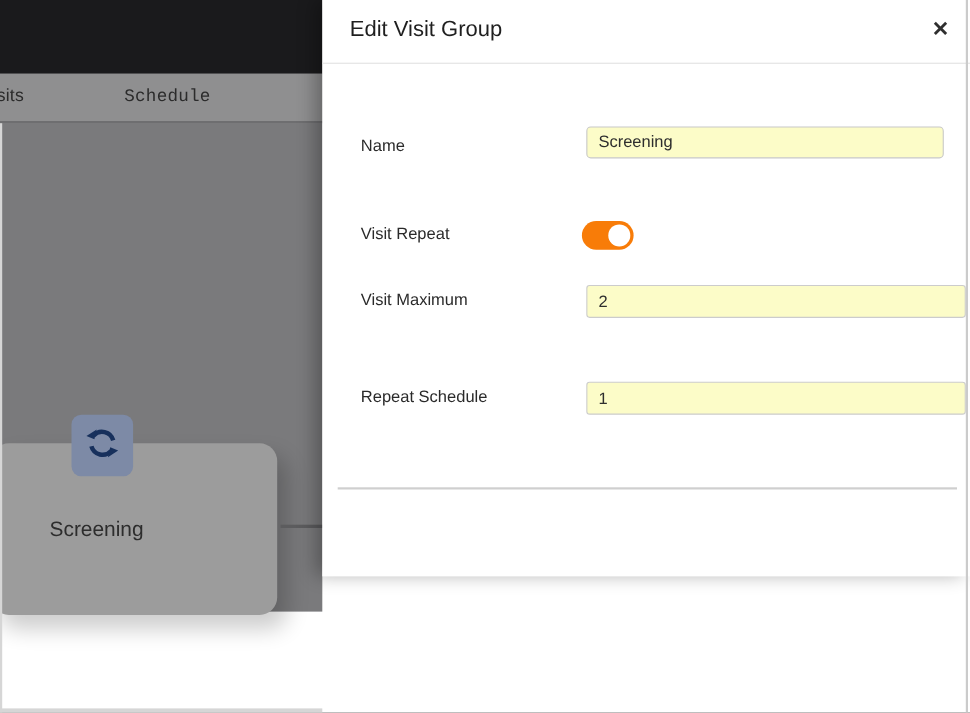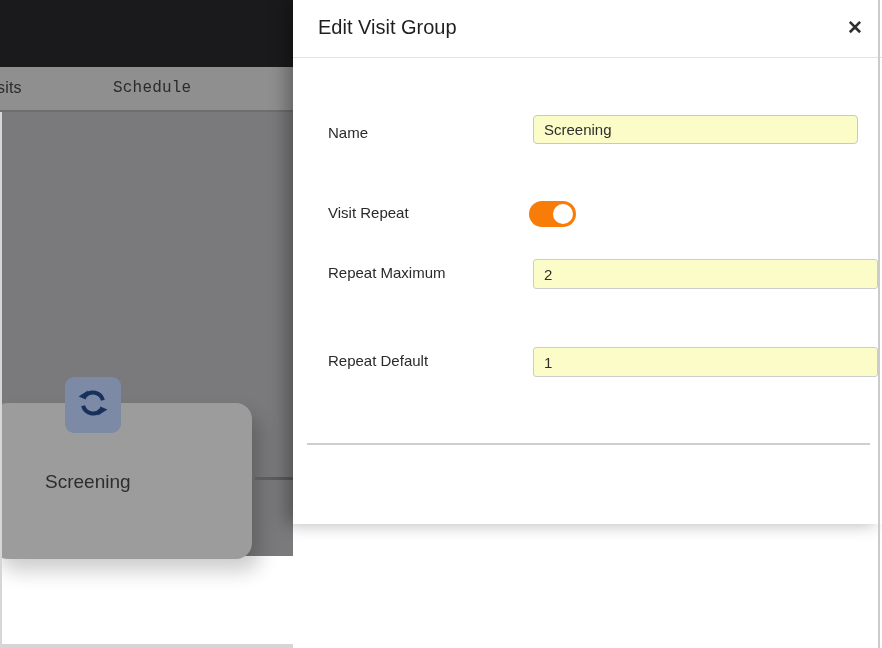--- a/index.html
+++ b/index.html
@@ -195,24 +195,24 @@
     </div>
 
     <span class="field-label label-name">Name</span>
     <input class="text-input input-name" type="text" value="Screening" style="">
 
     <span class="field-label label-repeat">Visit Repeat</span>
     <div class="toggle" role="switch" aria-checked="true">
       <div class="toggle-knob"></div>
     </div>
 
-    <span class="field-label label-max">Repeat Maximum</span>
+    <span class="field-label label-max">Visit Maximum</span>
     <input class="text-input input-max" type="text" value="2" style="">
 
-    <span class="field-label label-default">Repeat Default</span>
+    <span class="field-label label-default">Repeat Schedule</span>
     <input class="text-input input-default" type="text" value="1" style="">
 
     <div class="drawer-divider"></div>
 
     <div class="drawer-right-line"></div>
   </div>
 
 </div>
 
 </body></html>

